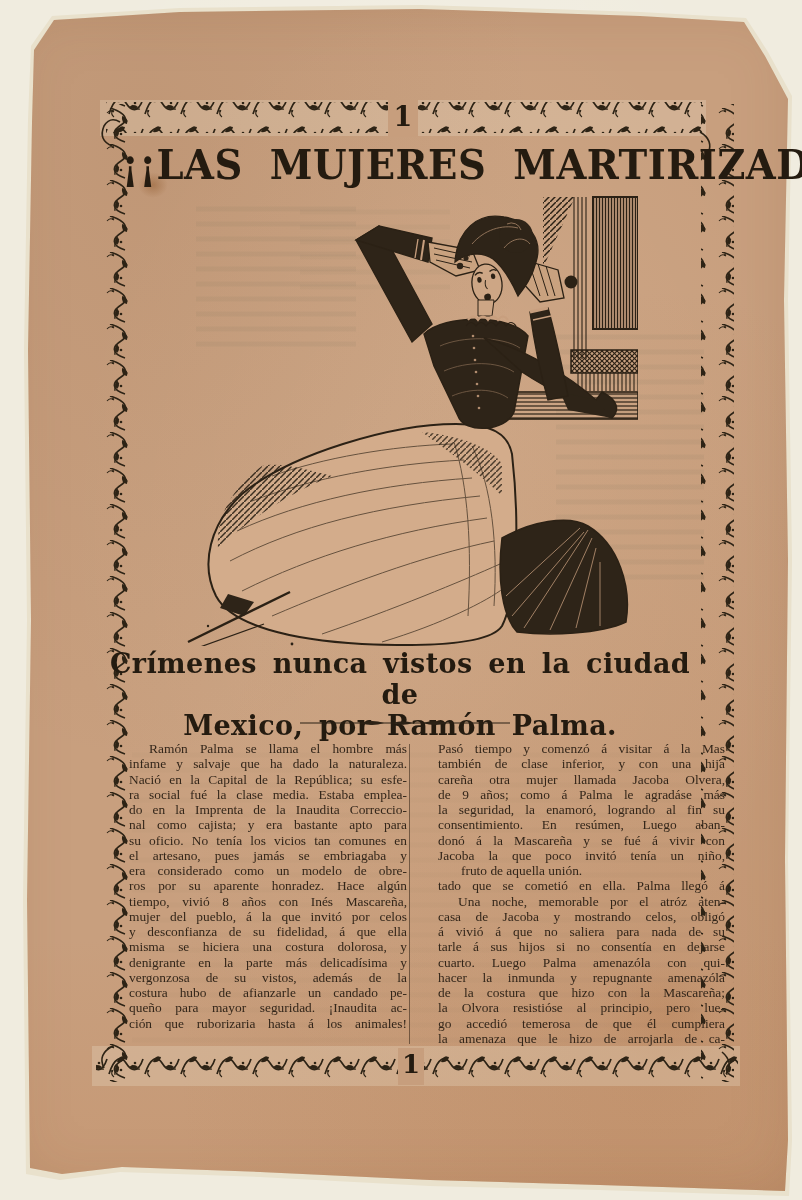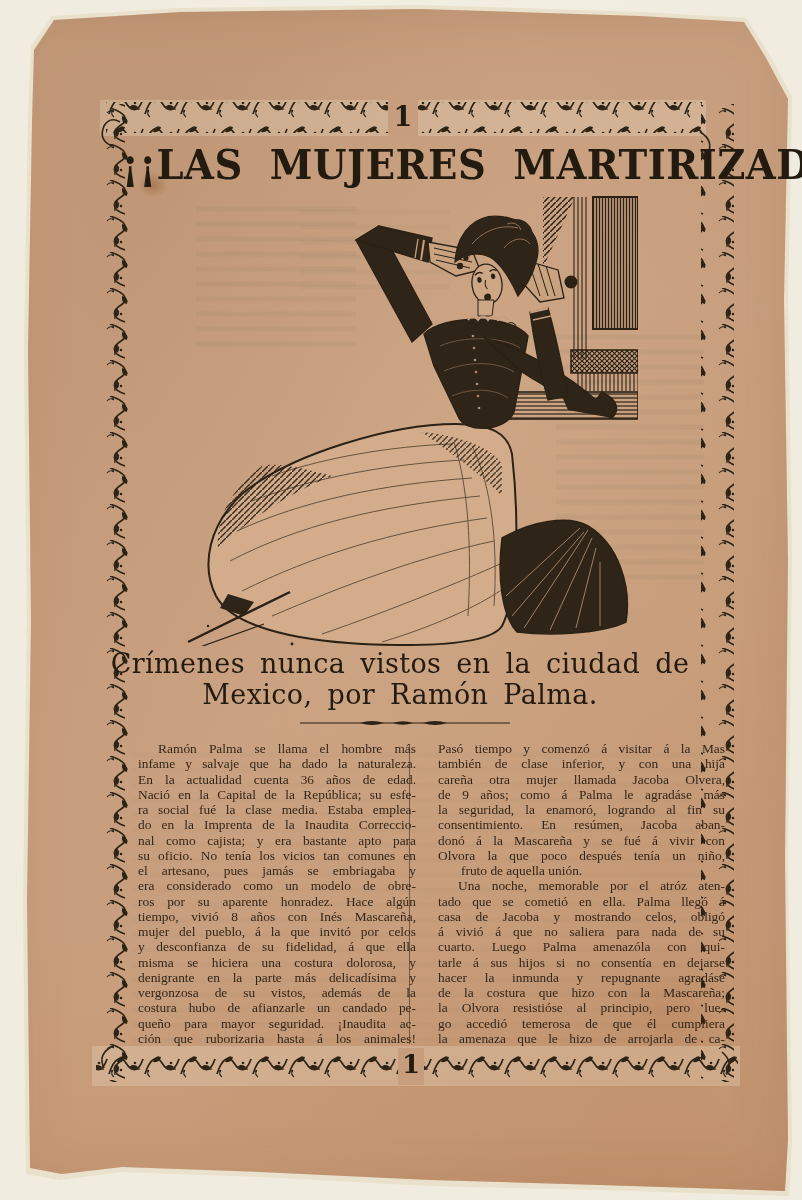--- a/index.html
+++ b/index.html
@@ -43,21 +43,21 @@
   .title{
     position:absolute;left:104px;top:141px;width:592px;
     text-align:center;color:#241b10;
     font-family:"DejaVu Serif", serif;font-weight:700;
     font-size:41px;letter-spacing:.5px;word-spacing:14px;
     transform:scaleX(.94);white-space:nowrap;
   }
   .subtitle{
     position:absolute;left:104px;top:648px;width:592px;
     text-align:center;color:#241b10;
-    font-family:"DejaVu Serif", serif;font-weight:400;
+    font-family:"DejaVu Serif", serif;font-weight:700;
     font-size:27px;line-height:31px;letter-spacing:.4px;word-spacing:6px;
   }
   .divider{position:absolute;left:300px;top:716px;width:210px;height:14px;}
   .col{
     position:absolute;top:741px;color:#3124166;
     color:#33261a;font-size:13.4px;line-height:15.25px;
   }
   .col .tline{text-align:justify;text-align-last:justify;white-space:normal;}
   .col .tline.short{text-align-last:left;margin-left:23px;}
   .col-rule{position:absolute;left:409px;top:744px;width:1.4px;height:300px;background:rgba(58,42,26,.6);}
@@ -259,24 +259,23 @@
     <div data-interactable="false">Mexico, por Ramón Palma.</div>
   </div>
 
   <svg class="divider" data-interactable="false" viewBox="0 0 210 14">
     <line x1="0" y1="7" x2="210" y2="7" stroke="#2b2115" stroke-width="1.2"></line>
     <path d="M60,7 q12,-4 24,0 q-12,4 -24,0 z" fill="#2b2115"></path>
     <path d="M93,7 q10,-3.5 20,0 q-10,3.5 -20,0 z" fill="#2b2115"></path>
     <path d="M123,7 q12,-4 24,0 q-12,4 -24,0 z" fill="#2b2115"></path>
   </svg>
 
-  <div class="col" style="left:138px;width:278px;" data-interactable="false">
+  <div class="col" style="left:129px;width:278px;" data-interactable="false">
       <div class="tline" data-interactable="false">  Ramón Palma se llama el hombre más</div>
       <div class="tline" data-interactable="false">infame y salvaje que ha dado la naturaleza.</div>
-      <div class="tline" data-interactable="false">En la actualidad cuenta 36 años de edad.</div>
       <div class="tline" data-interactable="false">Nació en la Capital de la República; su esfe-</div>
       <div class="tline" data-interactable="false">ra social fué la clase media. Estaba emplea-</div>
       <div class="tline" data-interactable="false">do en la Imprenta de la Inaudita Correccio-</div>
       <div class="tline" data-interactable="false">nal como cajista; y era bastante apto para</div>
       <div class="tline" data-interactable="false">su oficio. No tenía los vicios tan comunes en</div>
       <div class="tline" data-interactable="false">el artesano, pues jamás se embriagaba y</div>
       <div class="tline" data-interactable="false">era considerado como un modelo de obre-</div>
       <div class="tline" data-interactable="false">ros por su aparente honradez. Hace algún</div>
       <div class="tline" data-interactable="false">tiempo, vivió 8 años con Inés Mascareña,</div>
       <div class="tline" data-interactable="false">mujer del pueblo, á la que invitó por celos</div>
@@ -288,29 +287,29 @@
       <div class="tline" data-interactable="false">queño para mayor seguridad. ¡Inaudita ac-</div>
       <div class="tline" data-interactable="false">ción que ruborizaria hasta á los animales!</div>
     </div>
   <div class="col-rule" data-interactable="false"></div>
   <div class="col" style="left:438px;width:287px;" data-interactable="false">
       <div class="tline" data-interactable="false">Pasó tiempo y comenzó á visitar á la Mas</div>
       <div class="tline" data-interactable="false">también de clase inferior, y con una hija</div>
       <div class="tline" data-interactable="false">careña otra mujer llamada Jacoba Olvera,</div>
       <div class="tline" data-interactable="false">de 9 años; como á Palma le agradáse más</div>
       <div class="tline" data-interactable="false">la seguridad, la enamoró, logrando al fin su</div>
-      <div class="tline" data-interactable="false">consentimiento.  En resúmen, Jacoba aban-</div>
+      <div class="tline" data-interactable="false">consentimiento.  En resúmen, Luego aban-</div>
       <div class="tline" data-interactable="false">donó á la Mascareña y se fué á vivir con</div>
-      <div class="tline" data-interactable="false">Olvora la que poco después tenía un niño,</div>
+      <div class="tline" data-interactable="false">Jacoba la que poco invitó tenía un niño,</div>
       <div class="tline short" data-interactable="false">fruto de aquella unión.</div>
+      <div class="tline" data-interactable="false">tado que se cometió en ella. Palma llegó á</div>
       <div class="tline" data-interactable="false">  Una noche, memorable por el atróz aten-</div>
-      <div class="tline" data-interactable="false">tado que se cometió en ella. Palma llegó á</div>
       <div class="tline" data-interactable="false">casa de Jacoba y mostrando celos, obligó</div>
       <div class="tline" data-interactable="false">á vivió á que no saliera para nada de su</div>
+      <div class="tline" data-interactable="false">tarle á sus hijos si no consentía en dejarse</div>
       <div class="tline" data-interactable="false">cuarto. Luego Palma amenazóla con qui-</div>
-      <div class="tline" data-interactable="false">tarle á sus hijos si no consentía en dejarse</div>
-      <div class="tline" data-interactable="false">hacer la inmunda y repugnante agradáse</div>
+      <div class="tline" data-interactable="false">hacer la inmunda y repugnante amenazóla</div>
       <div class="tline" data-interactable="false">de la costura que hizo con la Mascareña;</div>
       <div class="tline" data-interactable="false">la Olvora resistióse al principio, pero lue-</div>
       <div class="tline" data-interactable="false">go accedió temerosa de que él cumpliera</div>
       <div class="tline" data-interactable="false">la amenaza que le hizo de arrojarla de ca-</div>
     </div>
 </div>
 
 </body></html>

